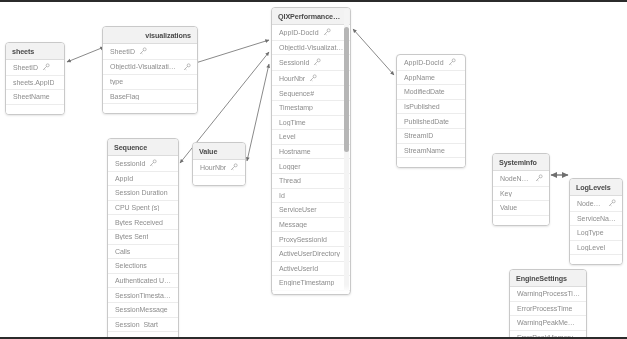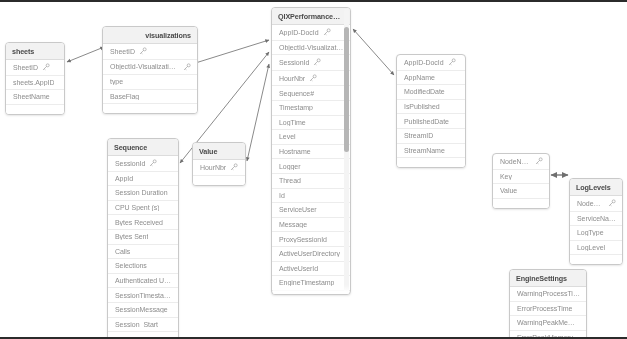--- a/index.html
+++ b/index.html
@@ -343,20 +343,21 @@
           <span class="keyicon"><svg viewBox="0 0 16 16" width="8" height="8" aria-hidden="true">
               <circle cx="11.3" cy="4.7" r="3.0" fill="none" stroke="#8d8d8d" stroke-width="1.6"></circle>
               <path d="M 9.2 6.8 L 2.6 13.4" stroke="#8d8d8d" stroke-width="1.6" stroke-linecap="round"></path>
               <path d="M 4.6 11.4 L 6.2 13.0" stroke="#8d8d8d" stroke-width="1.6" stroke-linecap="round"></path>
             </svg></span>
         </div>
       </div>
       <div class="tbl-foot"></div>
     </div>
     <div class="tbl" style="left: 492px; top: 151px; width: 58px;">
+      <div class="tbl-head">SystemInfo</div>
       <div class="fields">
         <div class="fld">
           <span class="fld-label">NodeName</span>
           <span class="keyicon"><svg viewBox="0 0 16 16" width="8" height="8" aria-hidden="true">
               <circle cx="11.3" cy="4.7" r="3.0" fill="none" stroke="#8d8d8d" stroke-width="1.6"></circle>
               <path d="M 9.2 6.8 L 2.6 13.4" stroke="#8d8d8d" stroke-width="1.6" stroke-linecap="round"></path>
               <path d="M 4.6 11.4 L 6.2 13.0" stroke="#8d8d8d" stroke-width="1.6" stroke-linecap="round"></path>
             </svg></span>
         </div>
         <div class="fld">

